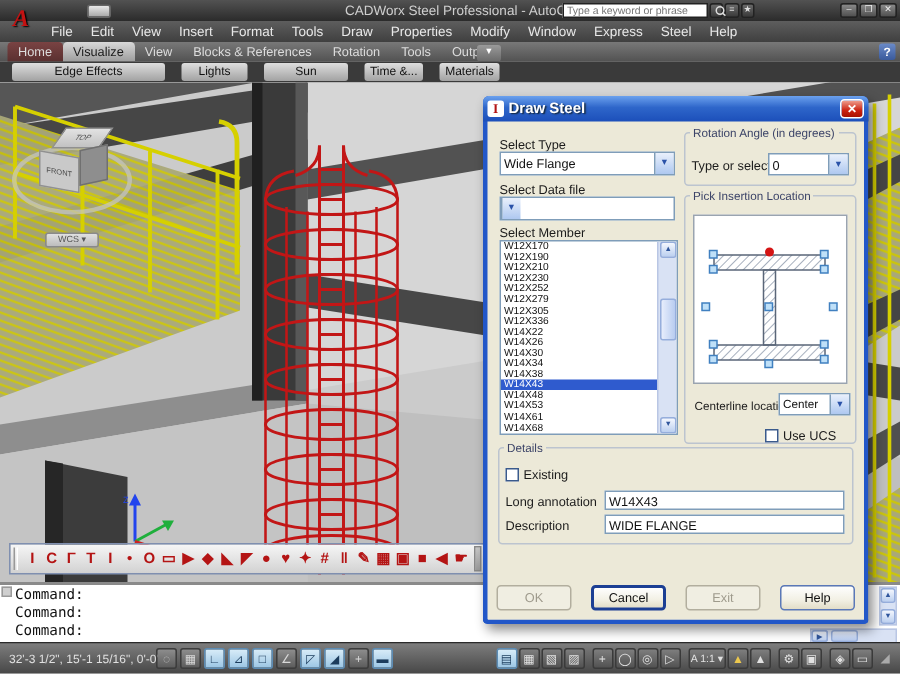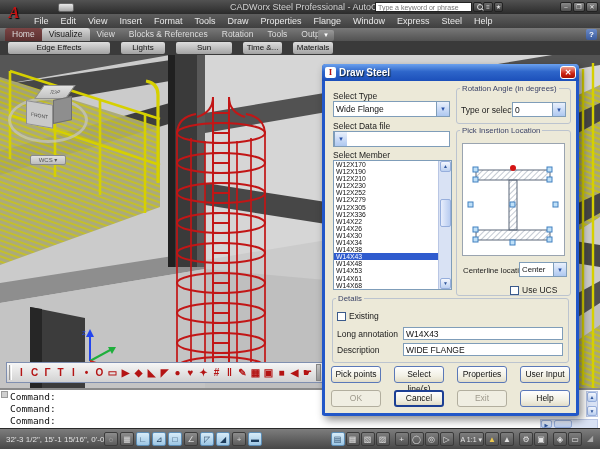--- a/index.html
+++ b/index.html
@@ -216,21 +216,21 @@
     <div class="menus">
 
     <span class="menu-item">File</span>
         <span class="menu-item">Edit</span>
         <span class="menu-item">View</span>
         <span class="menu-item">Insert</span>
         <span class="menu-item">Format</span>
         <span class="menu-item">Tools</span>
         <span class="menu-item">Draw</span>
         <span class="menu-item">Properties</span>
-        <span class="menu-item">Flange</span>
+        <span class="menu-item">Modify</span>
         <span class="menu-item">Window</span>
         <span class="menu-item">Express</span>
         <span class="menu-item">Steel</span>
         <span class="menu-item">Help</span>
       </div>
     <div class="winbtns r2">
       <span class="wbtn min"></span>
       <span class="wbtn max"></span>
       <span class="wbtn close"></span>
     </div>
@@ -533,27 +533,20 @@
               <span class="dval">W14X43</span>
             </div>
 
             <div class="det-row">
               <span class="dlabel">Description</span>
               <span class="dval">WIDE FLANGE</span>
             </div>
           </div>
       </fieldset>
 
-      <div class="btnrow r1">
-
-      <button class="xpbtn">Pick points</button>
-          <button class="xpbtn">Select line(s)</button>
-          <button class="xpbtn">Properties</button>
-          <button class="xpbtn">User Input</button>
-        </div>
       <div class="btnrow r2">
 
       <button class="xpbtn disabled">OK</button>
           <button class="xpbtn default">Cancel</button>
           <button class="xpbtn disabled">Exit</button>
           <button class="xpbtn">Help</button>
         </div>
     </div>
   </div>
 

